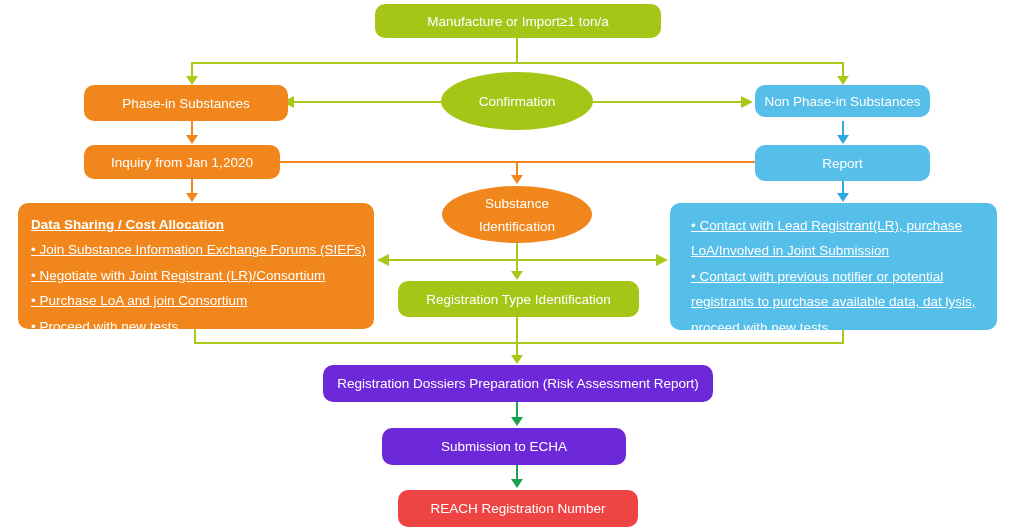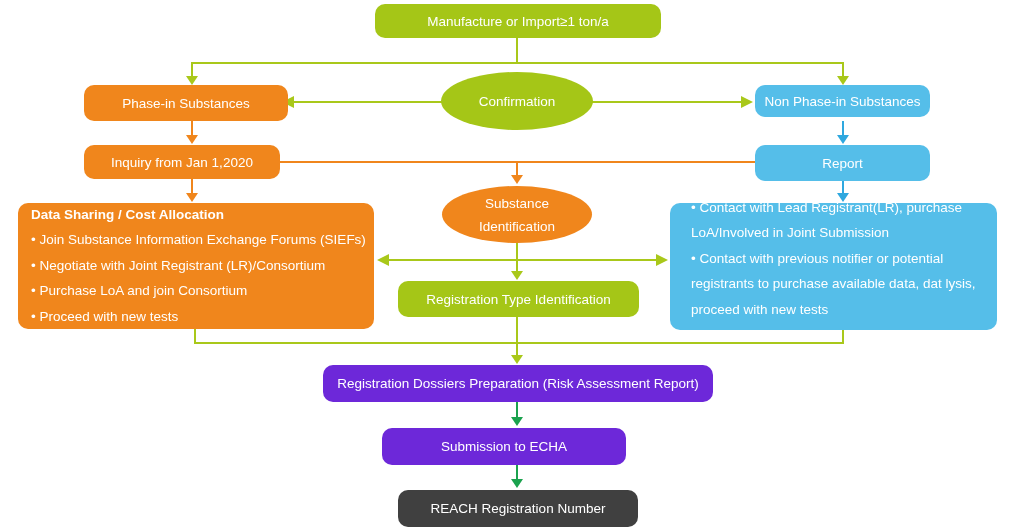--- a/index.html
+++ b/index.html
@@ -12,25 +12,25 @@
     position:absolute;z-index:1;color:#ffffff;
     display:flex;align-items:center;justify-content:center;
     font-size:13.5px;line-height:17px;text-align:center;
     box-sizing:border-box;
     border-radius:10px;
   }
   .chartreuse{background:#a5c617;}
   .orange{background:#f0861c;}
   .blue{background:#55bee9;}
   .green{background:#6d28d9;}
-  .purple{background:#404040;}
+  .purple{background:#ef4444;}
   .ellipse{border-radius:50%;}
   .bigbox{
-    align-items:flex-start;justify-content:flex-end;
-    text-align:left;line-height:25.4px;flex-direction:column;
+    align-items:flex-start;justify-content:space-between;
+    text-align:left;line-height:25.4px;flex-direction:column;text-decoration:underline;
   }
   .bigbox .hdr{font-weight:bold;}
   
   .n-manufacture{left:375px;top:4px;width:286px;height:34px;}
   .n-phase-in{left:84px;top:85px;width:204px;height:36px;}
   .n-confirmation{left:441px;top:72px;width:152px;height:58px;}
   .n-non-phase-in{left:755px;top:85px;width:175px;height:32px;}
   .n-inquiry-2020{left:84px;top:145px;width:196px;height:34px;}
   .n-inquiry{left:755px;top:145px;width:175px;height:36px;}
   .n-substance{left:442px;top:186px;width:150px;height:57px;line-height:23px;}

